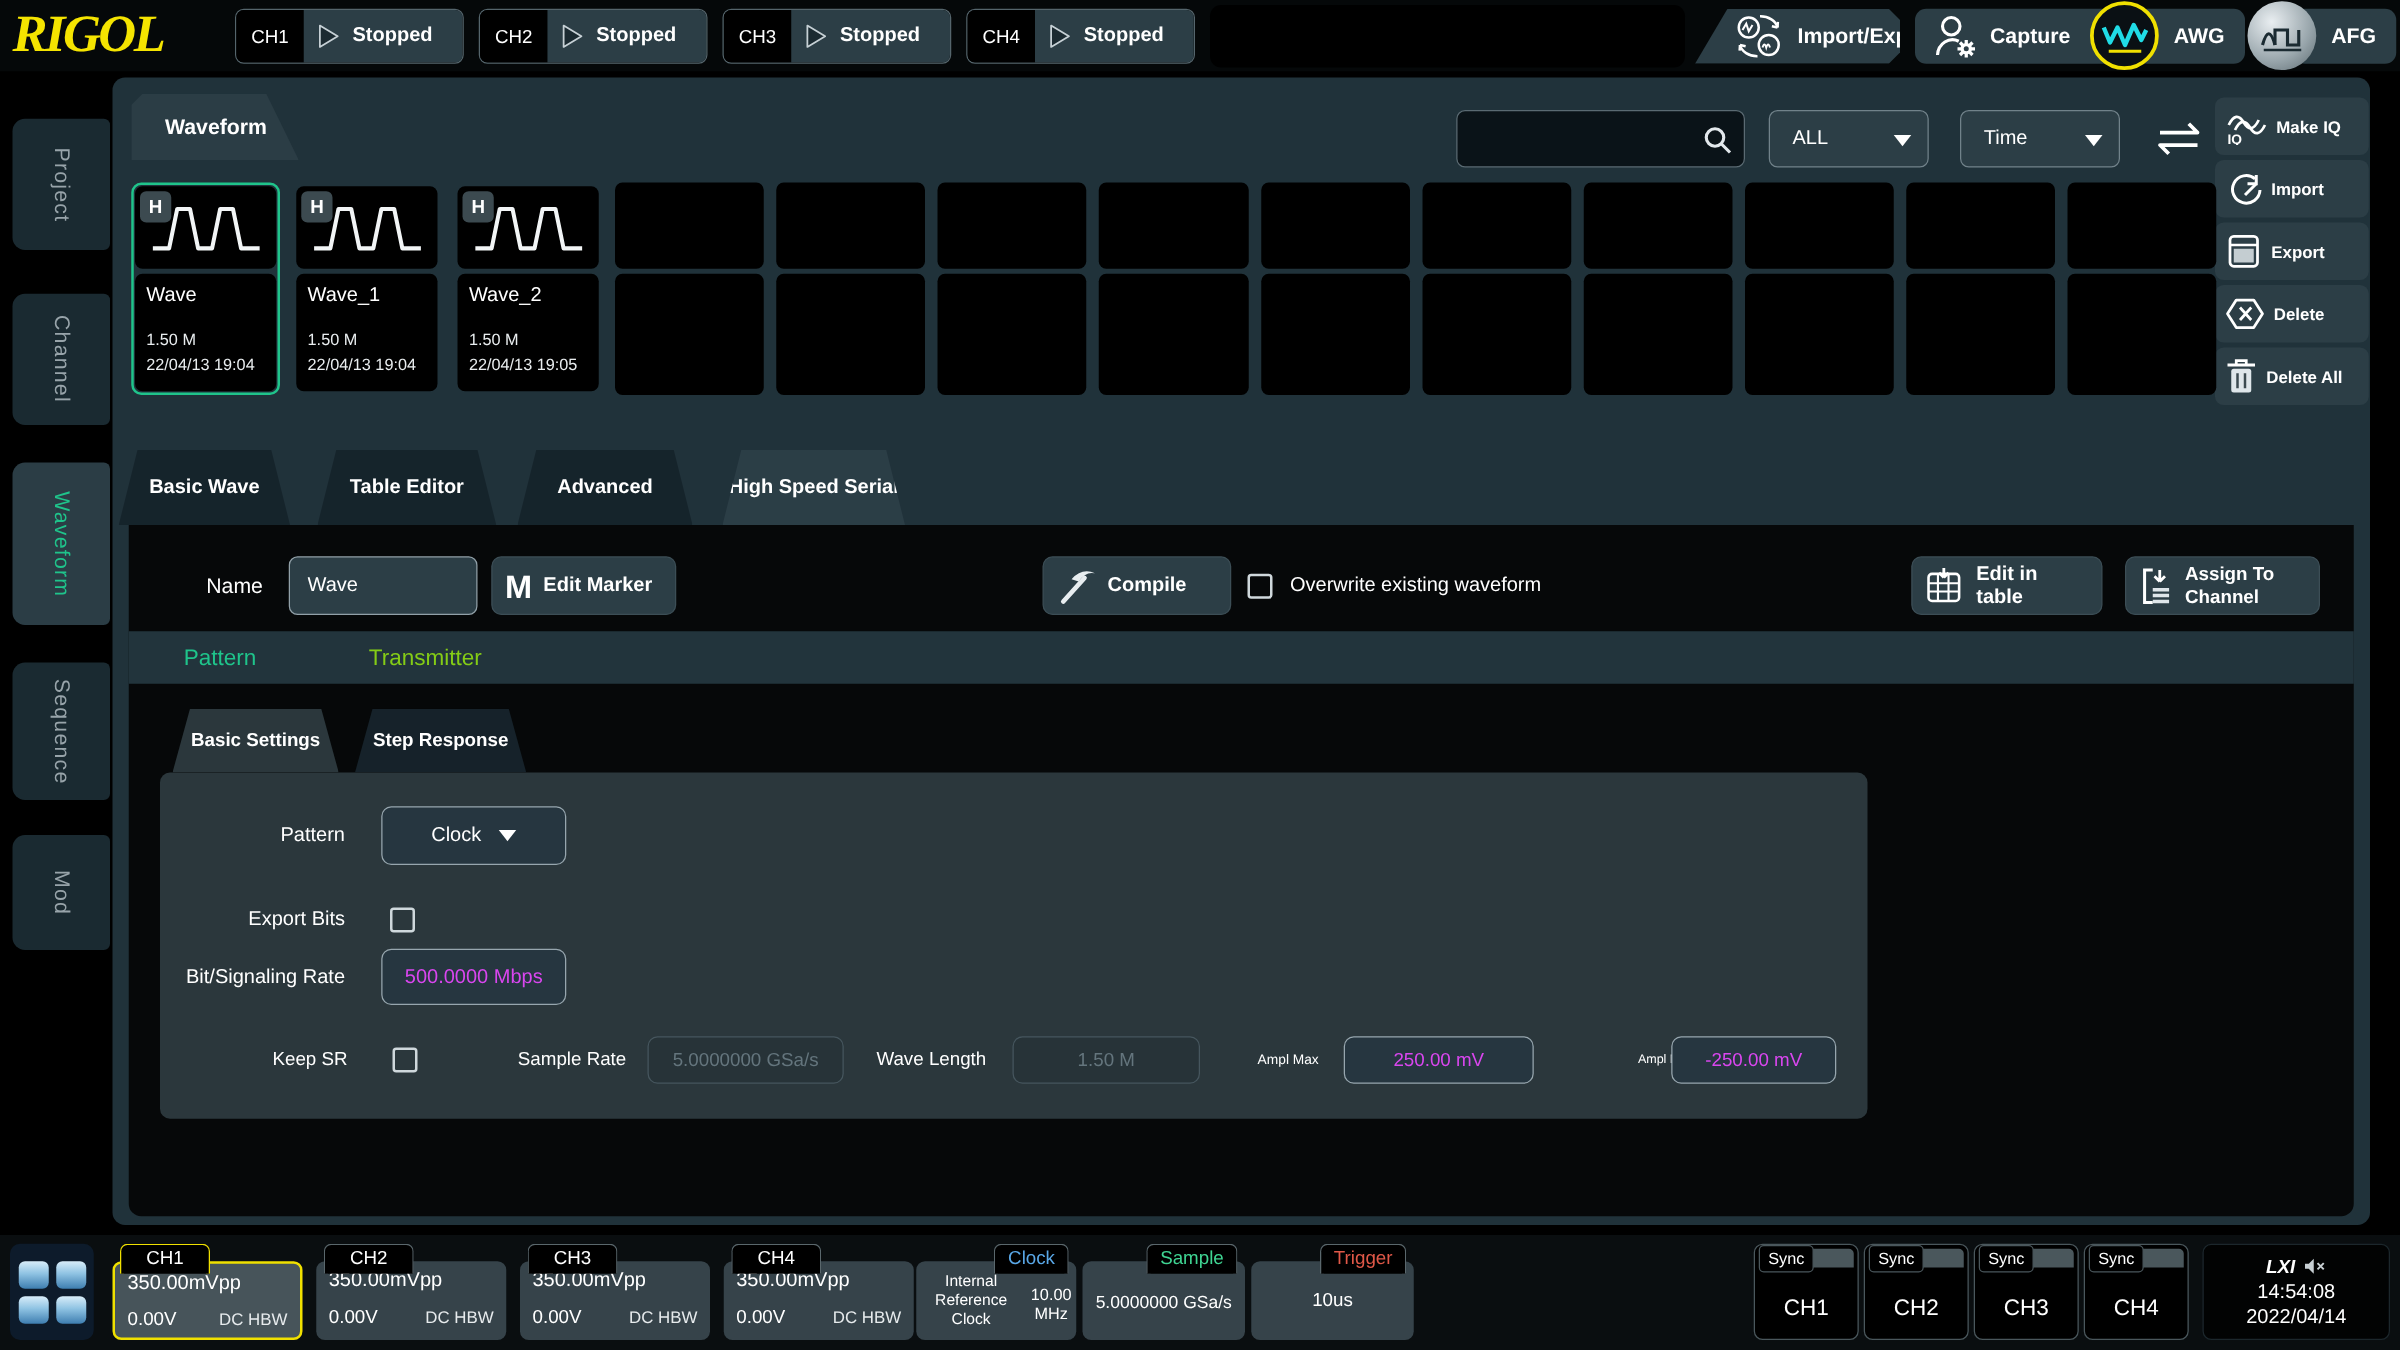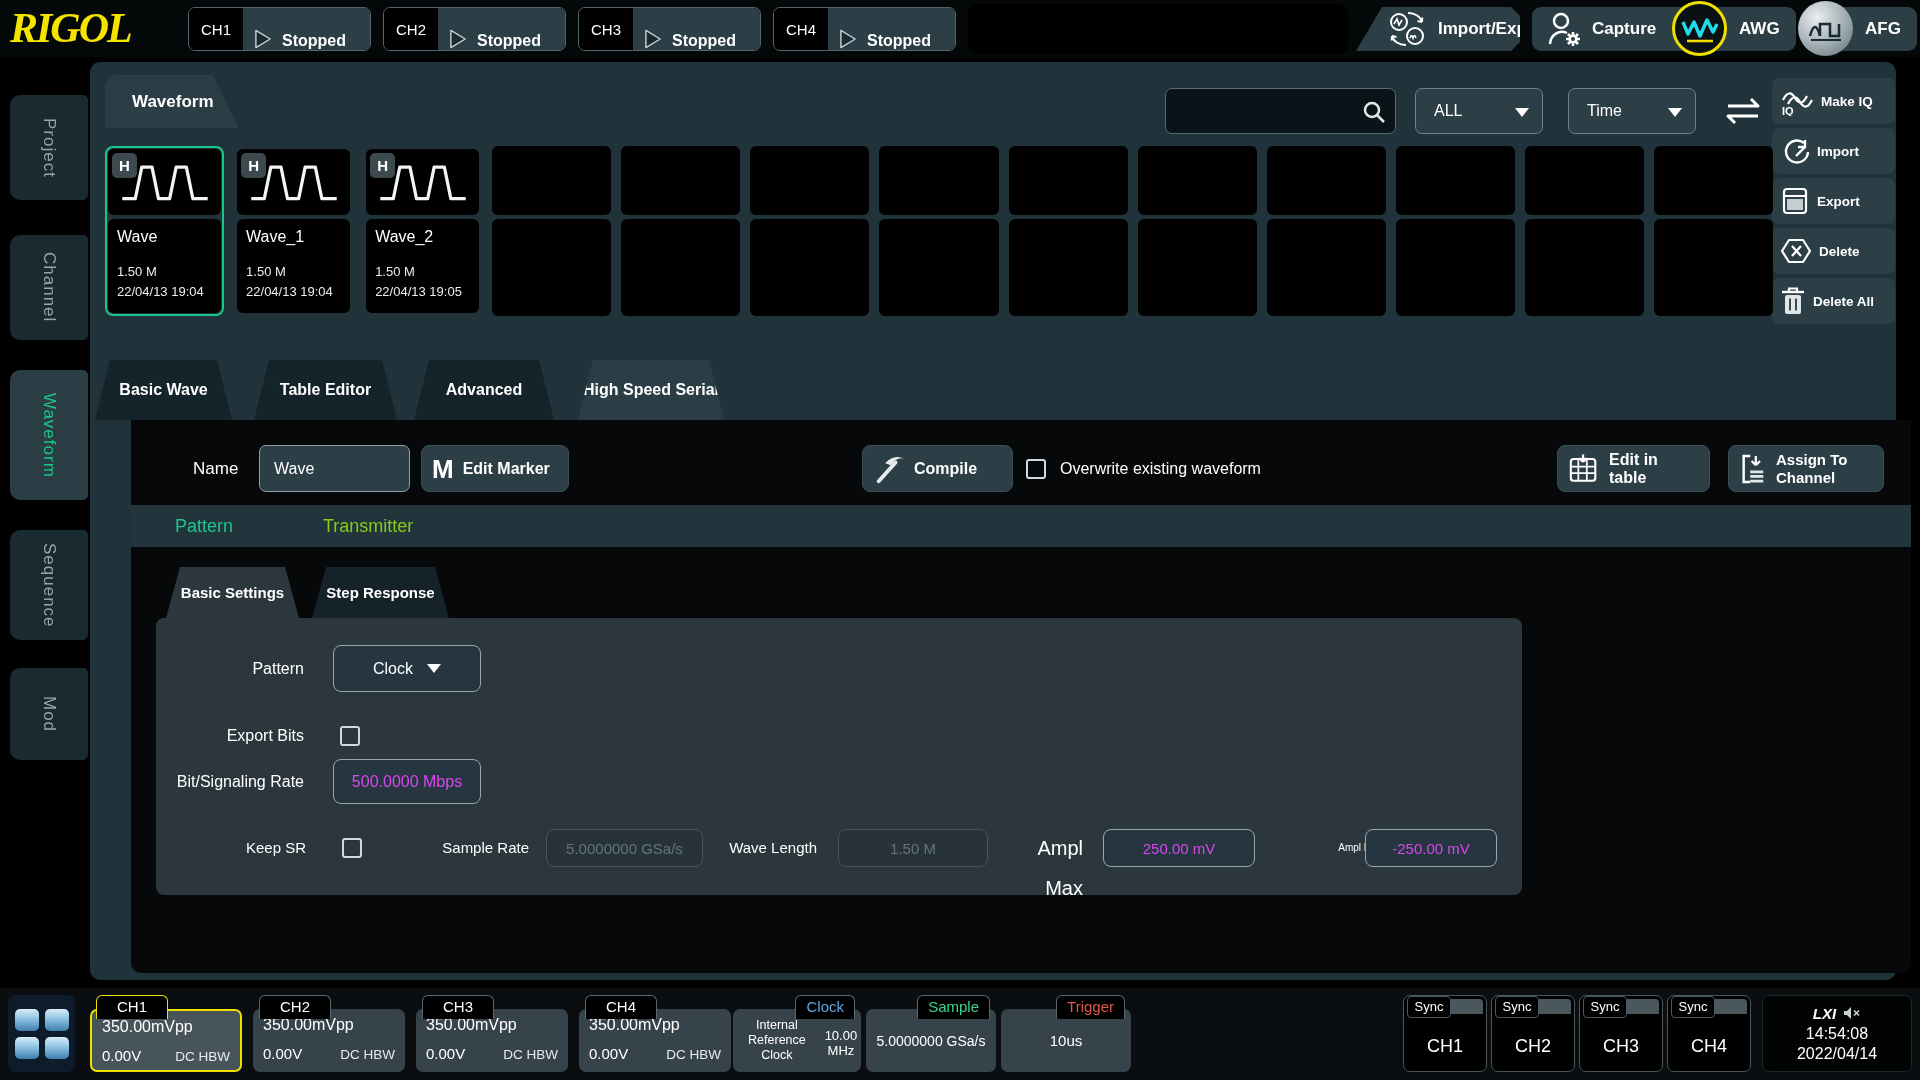--- a/index.html
+++ b/index.html
@@ -5,21 +5,21 @@
   * { margin:0; padding:0; box-sizing:border-box; }
   html,body { width:1920px; height:1080px; background:#000; font-family:"Liberation Sans",sans-serif; color:#fff; overflow:hidden; }
   body { position:relative; }
   svg { display:block; }
 
   
   .topbar { position:absolute; left:0; top:0; width:1920px; height:57px; background:#050809; }
   .logo { position:absolute; left:10px; top:4px; font-family:"Liberation Serif",serif; font-style:italic; font-weight:bold; font-size:42px; letter-spacing:-2px; color:#f5e400; }
   .ch-btn { position:absolute; top:7px; height:44px; width:183px; border:1px solid #55656c; border-radius:7px; overflow:hidden; display:flex; }
   .ch-btn .tag { width:54px; background:#000; display:flex; align-items:center; justify-content:center; font-size:15px; }
-  .ch-btn .cbody { flex:1; background:#2c3e46; display:flex; align-items:flex-end; gap:9px; padding-left:11px; font-size:16px; font-weight:bold; }
+  .ch-btn .cbody { flex:1; background:#2c3e46; display:flex; align-items:center; gap:9px; padding-left:11px; font-size:16px; font-weight:bold; }
   .topbar-spacer { position:absolute; left:968px; top:4px; width:380px; height:50px; background:#000; border-radius:9px; }
   .tb-btn { position:absolute; top:7px; height:44px; background:#2c3e46; display:flex; align-items:center; gap:10px; font-size:17px; font-weight:bold; }
   .impexp { left:1356px; width:164px; padding-left:30px; clip-path:polygon(26px 0, calc(100% - 9px) 0, 100% 9px, 100% calc(100% - 9px), calc(100% - 9px) 100%, 0 100%); }
   .capture { left:1532px; width:164px; border-radius:9px; padding-left:16px; }
   .mode-grp { position:absolute; top:1px; display:flex; align-items:center; }
   .awg-grp { left:1672px; } .afg-grp { left:1798px; }
   .mode-circle { width:55px; height:55px; border-radius:50%; display:flex; align-items:center; justify-content:center; z-index:2; }
   .awg-circle { border:3px solid #f0e000; background:#0a1014; }
   .afg-circle { background:radial-gradient(circle at 35% 30%, #e9eef1, #98a5ab 60%, #5c6a70); }
   .mode-pill { height:44px; background:#2c3e46; border-radius:9px; margin-left:-18px; padding:0 16px 0 30px; display:flex; align-items:center; font-weight:bold; font-size:17px; }
@@ -49,21 +49,21 @@
   .winfo { flex:1; background:#000; border-radius:6px; padding:9px 9px 6px 9px; display:flex; flex-direction:column; }
   .wname { font-size:16px; margin-bottom:18px; }
   .wsize { font-size:13px; color:#e9edef; margin-bottom:5px; }
   .wdate { font-size:13px; color:#e9edef; }
   .slot { background:#000; border-radius:6px; }
 
   
   .etab { position:absolute; top:298px; height:60px; background:#15242b; clip-path:polygon(15px 0, calc(100% - 15px) 0, 100% 100%, 0 100%); font-weight:bold; font-size:16px; text-align:center; line-height:60px; }
   .etab.active { background:#2b3e46; }
 
-  .ebox { position:absolute; left:13px; top:358px; width:1780px; height:553px; background:#060809; border-radius:0 0 10px 10px;margin-left:28px; }
+  .ebox { position:absolute; left:13px; top:358px; width:1780px; height:553px; background:#060809; border-radius:0 0 10px 10px; }
 
   .lbl { position:absolute; font-size:17px; line-height:47px; }
   .tinput { position:absolute; height:47px; background:#2c3e46; border:1px solid #91a0a8; border-radius:7px; color:#fff; font-size:16px; padding:0 14px; font-family:"Liberation Sans",sans-serif; }
   .ebtn { position:absolute; top:25px; height:47px; background:#2c3e46; border:1px solid #3c4e56; border-radius:8px; display:flex; align-items:center; gap:9px; font-size:16px; font-weight:bold; padding:0 10px; }
   .chk { position:absolute; width:20px; height:20px; border:2px solid #cfd8dc; border-radius:3px; background:transparent; }
 
   .mode-strip { position:absolute; left:0; top:85px; width:1780px; height:42px; background:#22343c; }
   .mode-tab { position:absolute; top:0; height:42px; line-height:42px; font-size:18px; }
   .mode-tab.on { color:#1fc48b; } .mode-tab.off { color:#84cc16; }
 
@@ -442,21 +442,21 @@
 
       <div class="slbl" style="left:0;top:210px;width:150px;line-height:40px;font-size:15px">Keep SR</div>
       <span class="chk" style="left:186px;top:220px"></span>
 
       <div class="slbl" style="left:220px;top:210px;width:153px;line-height:40px;font-size:15px">Sample Rate</div>
       <div class="sfield f-off" style="left:390px;top:211px;width:157px;height:38px">5.0000000 GSa/s</div>
 
       <div class="slbl" style="left:540px;top:210px;width:121px;line-height:40px;font-size:15px">Wave Length</div>
       <div class="sfield f-off" style="left:682px;top:211px;width:150px;height:38px">1.50 M</div>
 
-      <div class="slbl" style="left:845px;top:210px;width:82px;line-height:40px;font-size:20px">Ampl Max</div>
+      <div class="slbl" style="left:845px;top:210px;width:82px;line-height:40px;font-size:11px">Ampl Max</div>
       <div class="sfield f-on" style="left:947px;top:211px;width:152px;height:38px">250.00 mV</div>
 
       <div class="slbl" style="left:1139px;top:210px;width:85px;line-height:40px;font-size:10px">Ampl Min</div>
       <div class="sfield f-on" style="left:1209px;top:211px;width:132px;height:38px">-250.00 mV</div>
     </div>
   </div>
 </div>
 
 <div class="botbar">
   <div class="grid-btn">

